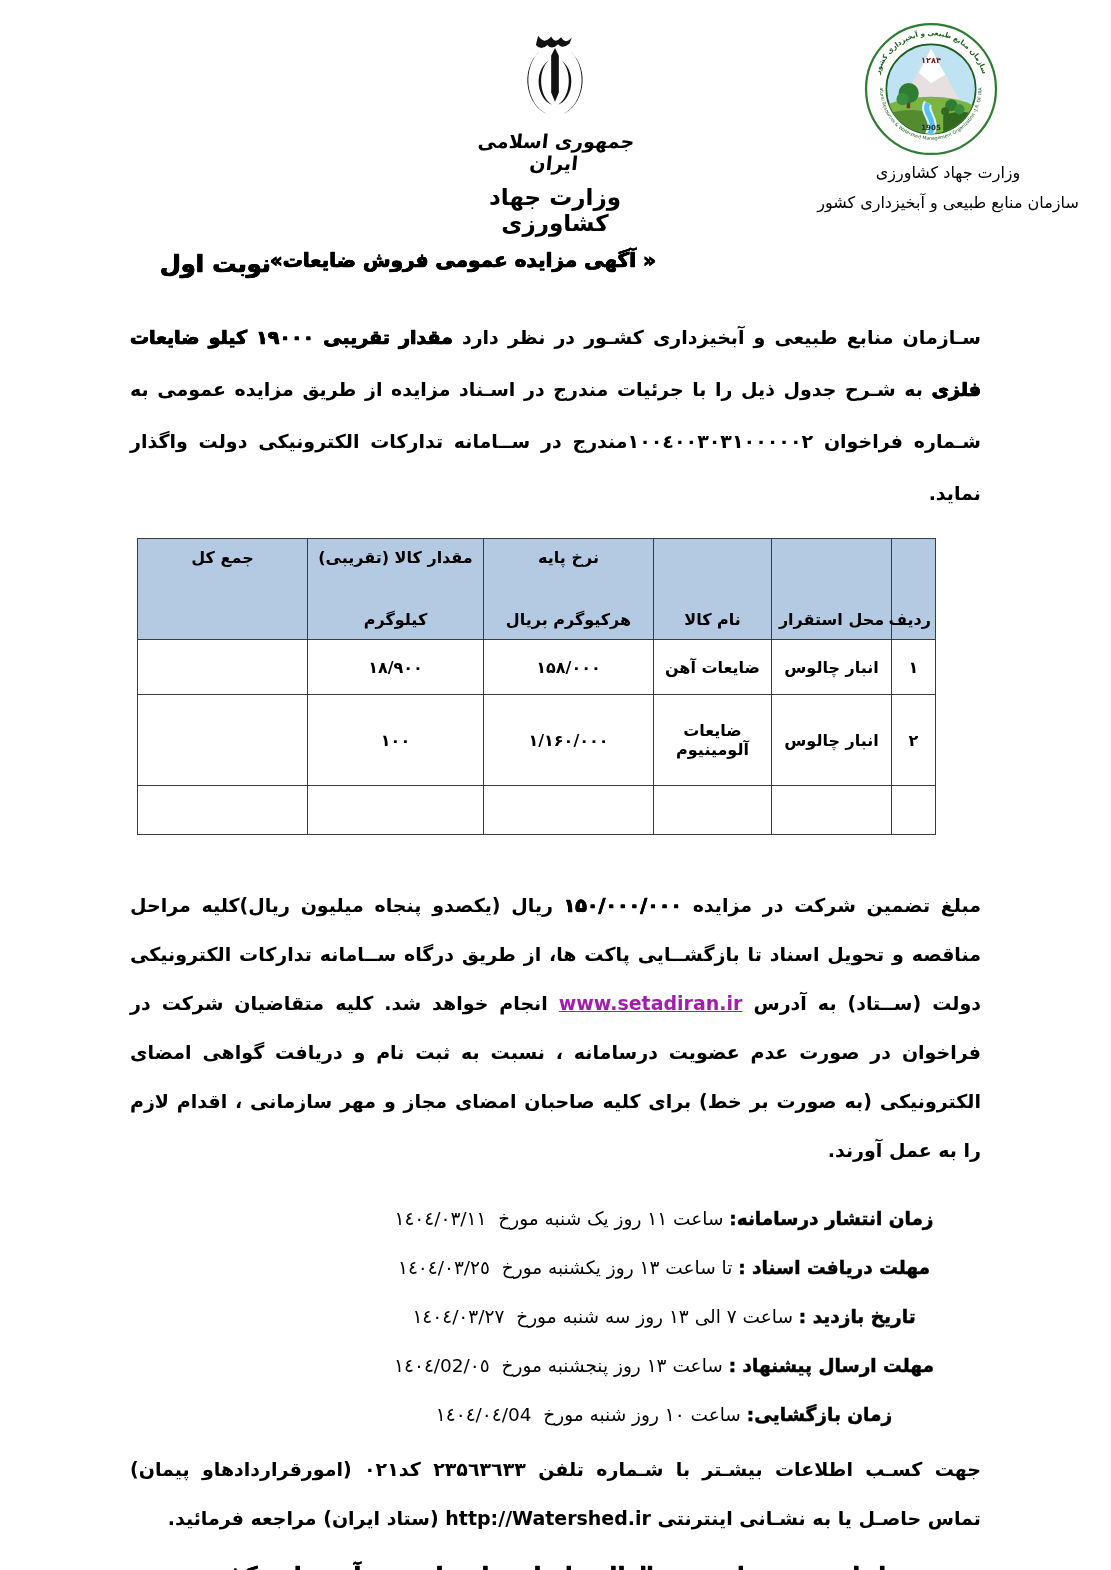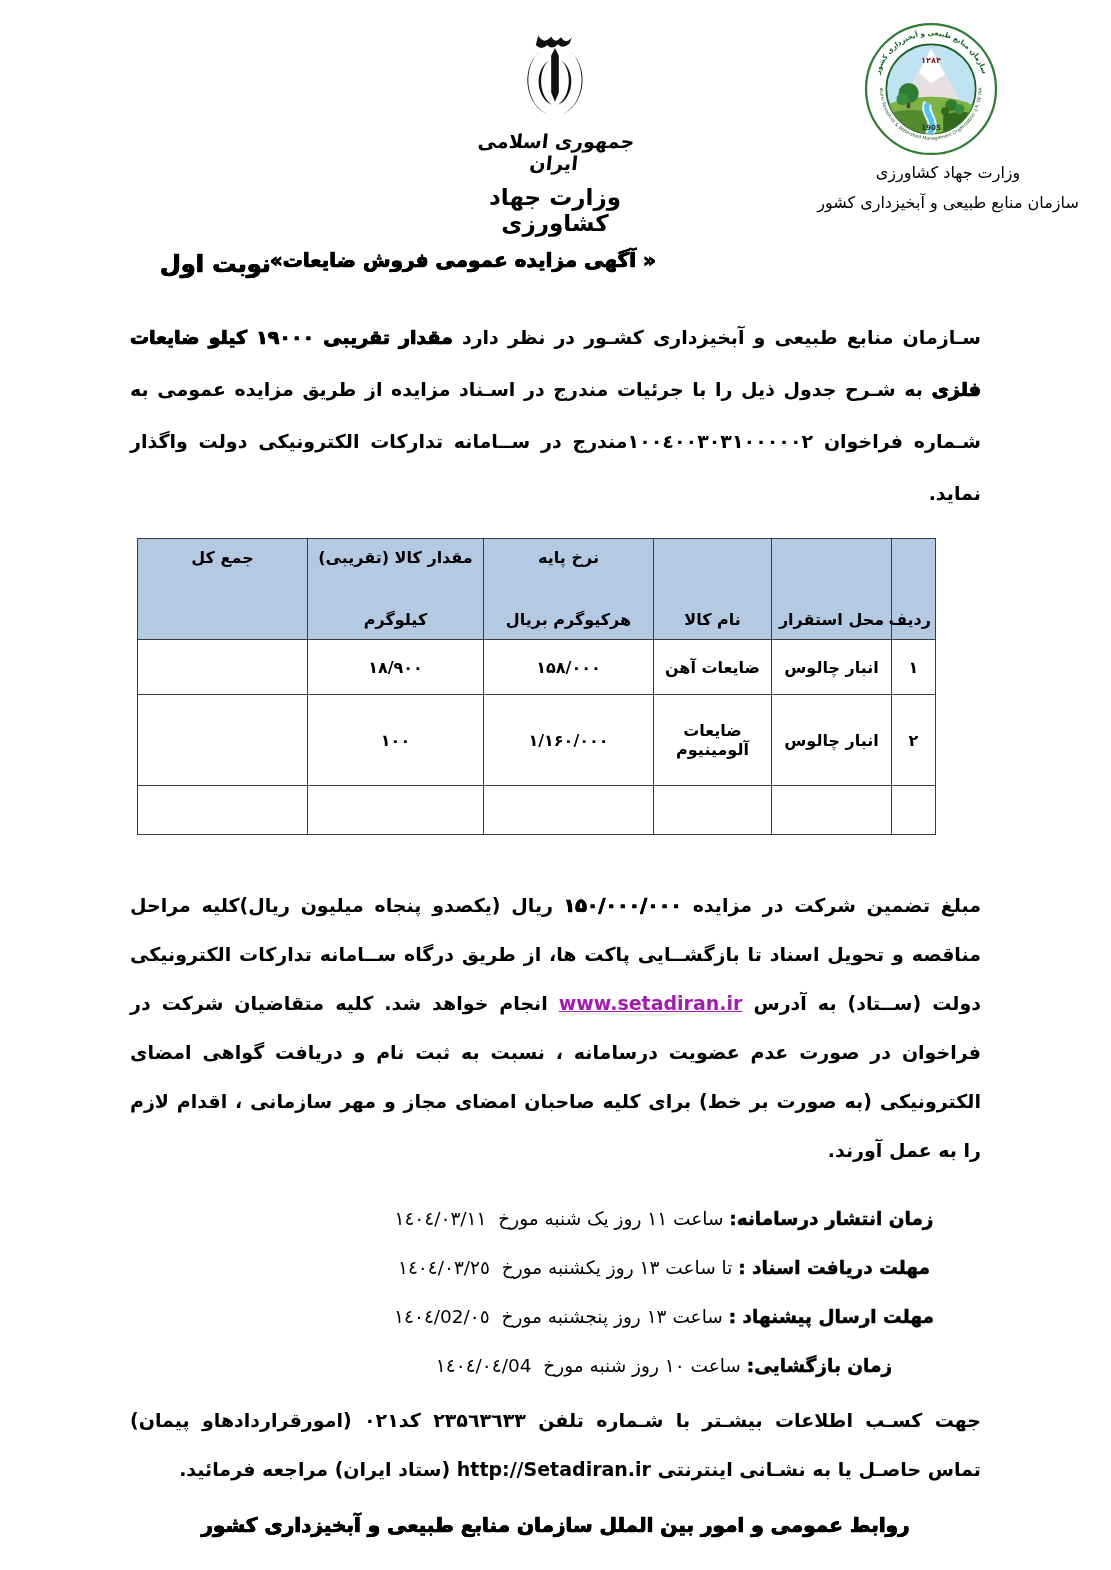--- a/index.html
+++ b/index.html
@@ -205,22 +205,23 @@
           <td></td>
         </tr>
       </tbody>
     </table>
 
     <p class="para tight" style="margin-top:46px;"><span>مبلغ تضمین شرکت در مزایده </span><span class="heavy num">۱۵۰/۰۰۰/۰۰۰</span><span> ریال (یکصدو پنجاه میلیون ریال)کلیه مراحل مناقصه و تحویل اسناد تا بازگشــایی پاکت ها، از طریق درگاه ســامانه تدارکات الکترونیکی دولت (ســتاد) به آدرس </span><a class="link-black" href="#">www.setadiran.ir</a><span> انجام خواهد شد. کلیه متقاضیان شرکت در فراخوان در صورت عدم عضویت درسامانه ، نسبت به ثبت نام و دریافت گواهی امضای الکترونیکی (به صورت بر خط) برای کلیه صاحبان امضای مجاز و مهر سازمانی ، اقدام لازم را به عمل آورند.</span></p>
 
     <div class="schedule">
       <div class="sched-line"><span class="sched-label">زمان انتشار درسامانه:</span><span class="sched-text"> ساعت ۱۱ روز یک شنبه مورخ </span><span class="sched-text num">۱٤۰٤/۰۳/۱۱</span></div>
       <div class="sched-line"><span class="sched-label">مهلت دریافت اسناد :</span><span class="sched-text"> تا ساعت ۱۳ روز یکشنبه مورخ </span><span class="sched-text num">۱٤۰٤/۰۳/۲٥</span></div>
+      <div class="sched-line"><span class="sched-label">تاریخ بازدید :</span><span class="sched-text"> ساعت ۷ الی ۱۳ روز سه شنبه مورخ </span><span class="sched-text num">۱٤۰٤/۰۳/۲۷</span></div>
       <div class="sched-line"><span class="sched-label">مهلت ارسال پیشنهاد :</span><span class="sched-text"> ساعت ۱۳ روز پنجشنبه مورخ </span><span class="sched-text num">۱٤۰٤/02/۰٥</span></div>
       <div class="sched-line"><span class="sched-label">زمان بازگشایی:</span><span class="sched-text"> ساعت  ۱۰ روز شنبه مورخ </span><span class="sched-text num">۱٤۰٤/۰٤/04</span></div>
     </div>
 
-    <p class="para tight" style="margin-top:6px;"><span>جهت کسـب اطلاعات بیشـتر  با شـماره تلفن  </span><span class="num">۲۳۵٦۳٦۳۳</span><span> کد۰۲۱ (امورقراردادهاو پیمان) تماس حاصـل یا به نشـانی اینترنتی  </span><a class="link-bold" href="#">http://Setadiran.ir</a><span> (ستاد ایران) مراجعه فرمائید.</span></p>
+    <p class="para tight" style="margin-top:6px;"><span>جهت کسـب اطلاعات بیشـتر  با شـماره تلفن  </span><span class="num">۲۳۵٦۳٦۳۳</span><span> کد۰۲۱ (امورقراردادهاو پیمان) تماس حاصـل یا به نشـانی اینترنتی  </span><a class="link-bold" href="#">http://Watershed.ir</a><span> (ستاد ایران) مراجعه فرمائید.</span></p>
 
     <div class="signature heavy">روابط عمومی و امور بین الملل سازمان منابع طبیعی و آبخیزداری کشور</div>
 
   </div>
 </div>
 
 </body></html>

